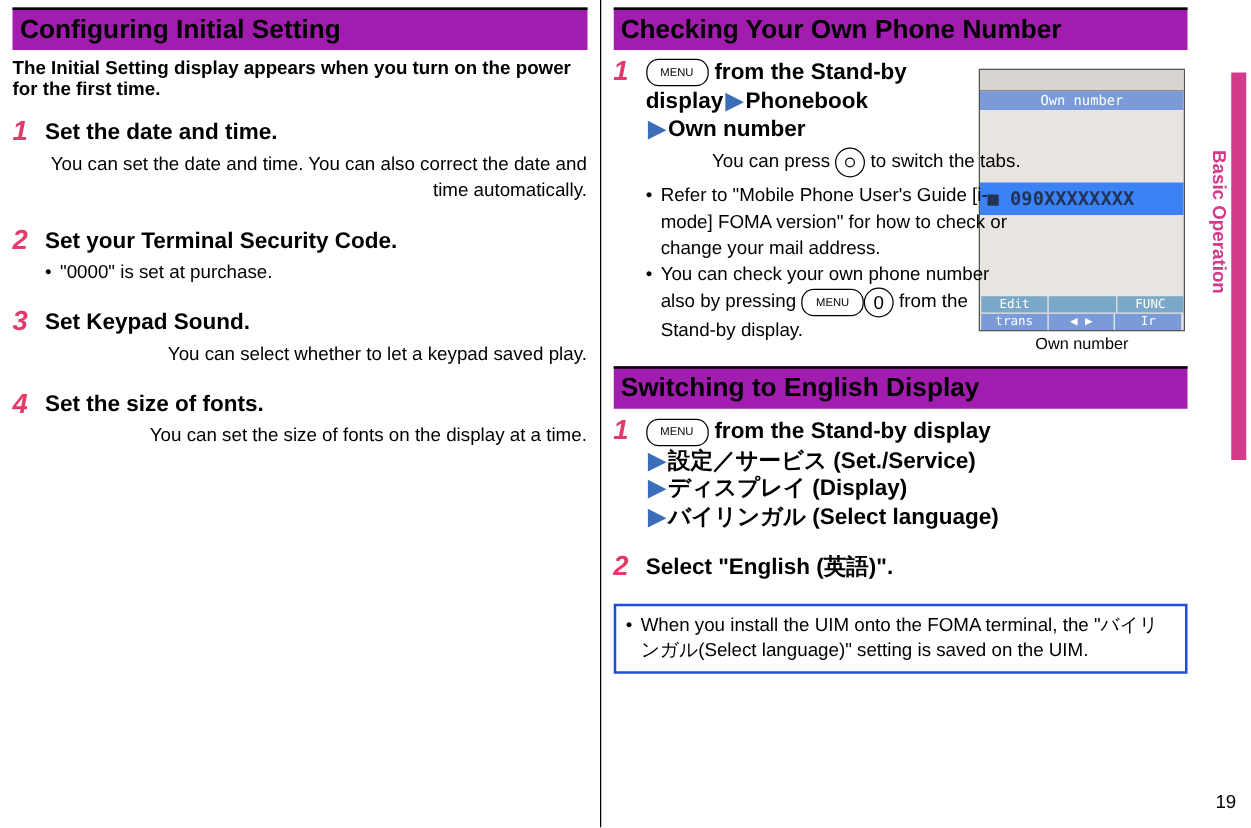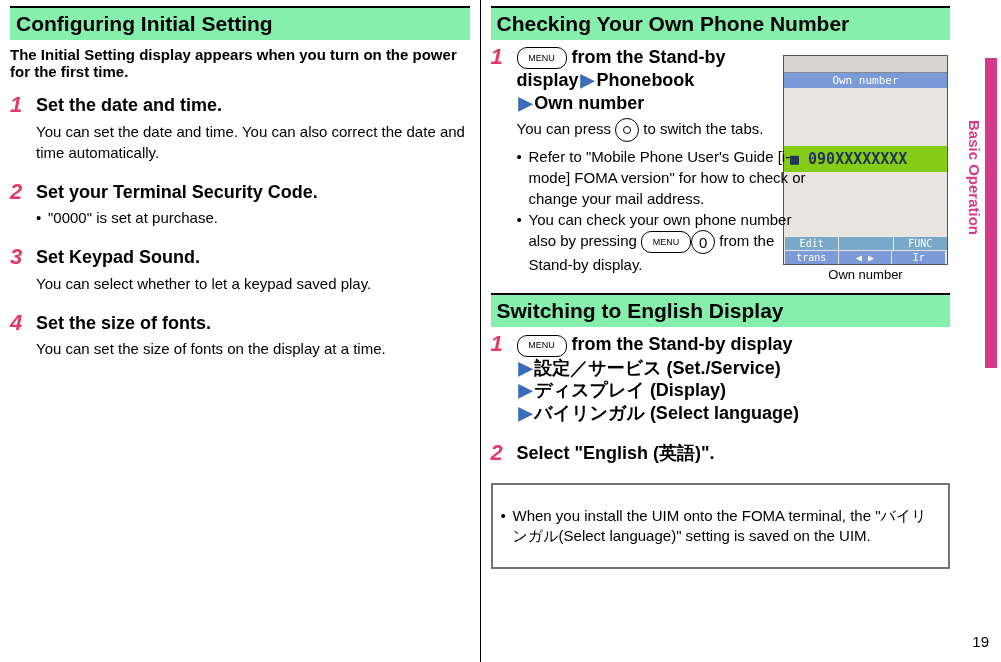--- a/index.html
+++ b/index.html
@@ -22,21 +22,21 @@
     padding: 6px 10px 0 10px;
     box-sizing: border-box;
     position: relative;
   }
   .divider {
     width: 1px;
     background: #000;
     margin: 0;
   }
   h2.sect {
-    background: #86efac;
+    background: #a21caf;
     border-top: 2px solid #000;
     font-size: 21px;
     margin: 0 0 6px 0;
     padding: 4px 6px;
     font-weight: bold;
   }
   .intro {
     font-size: 15px;
     font-weight: bold;
     margin: 0 0 14px 0;
@@ -57,20 +57,21 @@
   }
   .step .title {
     font-size: 18px;
     font-weight: bold;
     margin-bottom: 4px;
     line-height: 1.25;
   }
   .step .body {
     font-size: 15px;
     line-height: 1.4;
+    text-align: right;
   }
   .step ul {
     margin: 4px 0 0 0;
     padding-left: 0;
     list-style: none;
   }
   .step ul li {
     position: relative;
     padding-left: 12px;
     font-size: 15px;
@@ -180,21 +181,21 @@
   .phone .titlebar {
     background: #7a9ad8;
     color: #fff;
     font-family: monospace;
     font-size: 11px;
     text-align: center;
     padding: 1px 0;
   }
   .phone .blank { height: 58px; }
   .phone .numrow {
-    background: #84cc16;
+    background: #3b82f6;
     color: #235;
     font-family: monospace;
     font-size: 15px;
     font-weight: bold;
     padding: 4px 6px;
     text-align: left;
   }
   .phone .softkeys {
     position: absolute;
     bottom: 0; left: 0; right: 2px;
@@ -220,22 +221,22 @@
     background: #7aa8c8;
     color: #fff;
     font-family: monospace;
     font-size: 10px;
     text-align: center;
     padding: 1px 0;
     border-left: 1px solid #e8e4e0;
   }
   .phone .caption { font-size: 13px; margin-top: 2px; }
   .tipbox {
-    border: 2px solid #737373;
-    padding: 21px 8px;
+    border: 2px solid #1d4ed8;
+    padding: 6px 8px;
     margin-top: 0;
   }
   .tipbox ul { margin: 0; padding-left: 0; list-style: none; }
   .tipbox li {
     position: relative;
     padding-left: 12px;
     font-size: 15px;
     line-height: 1.35;
   }
   .tipbox li::before { content: "•"; position: absolute; left: 0; }

